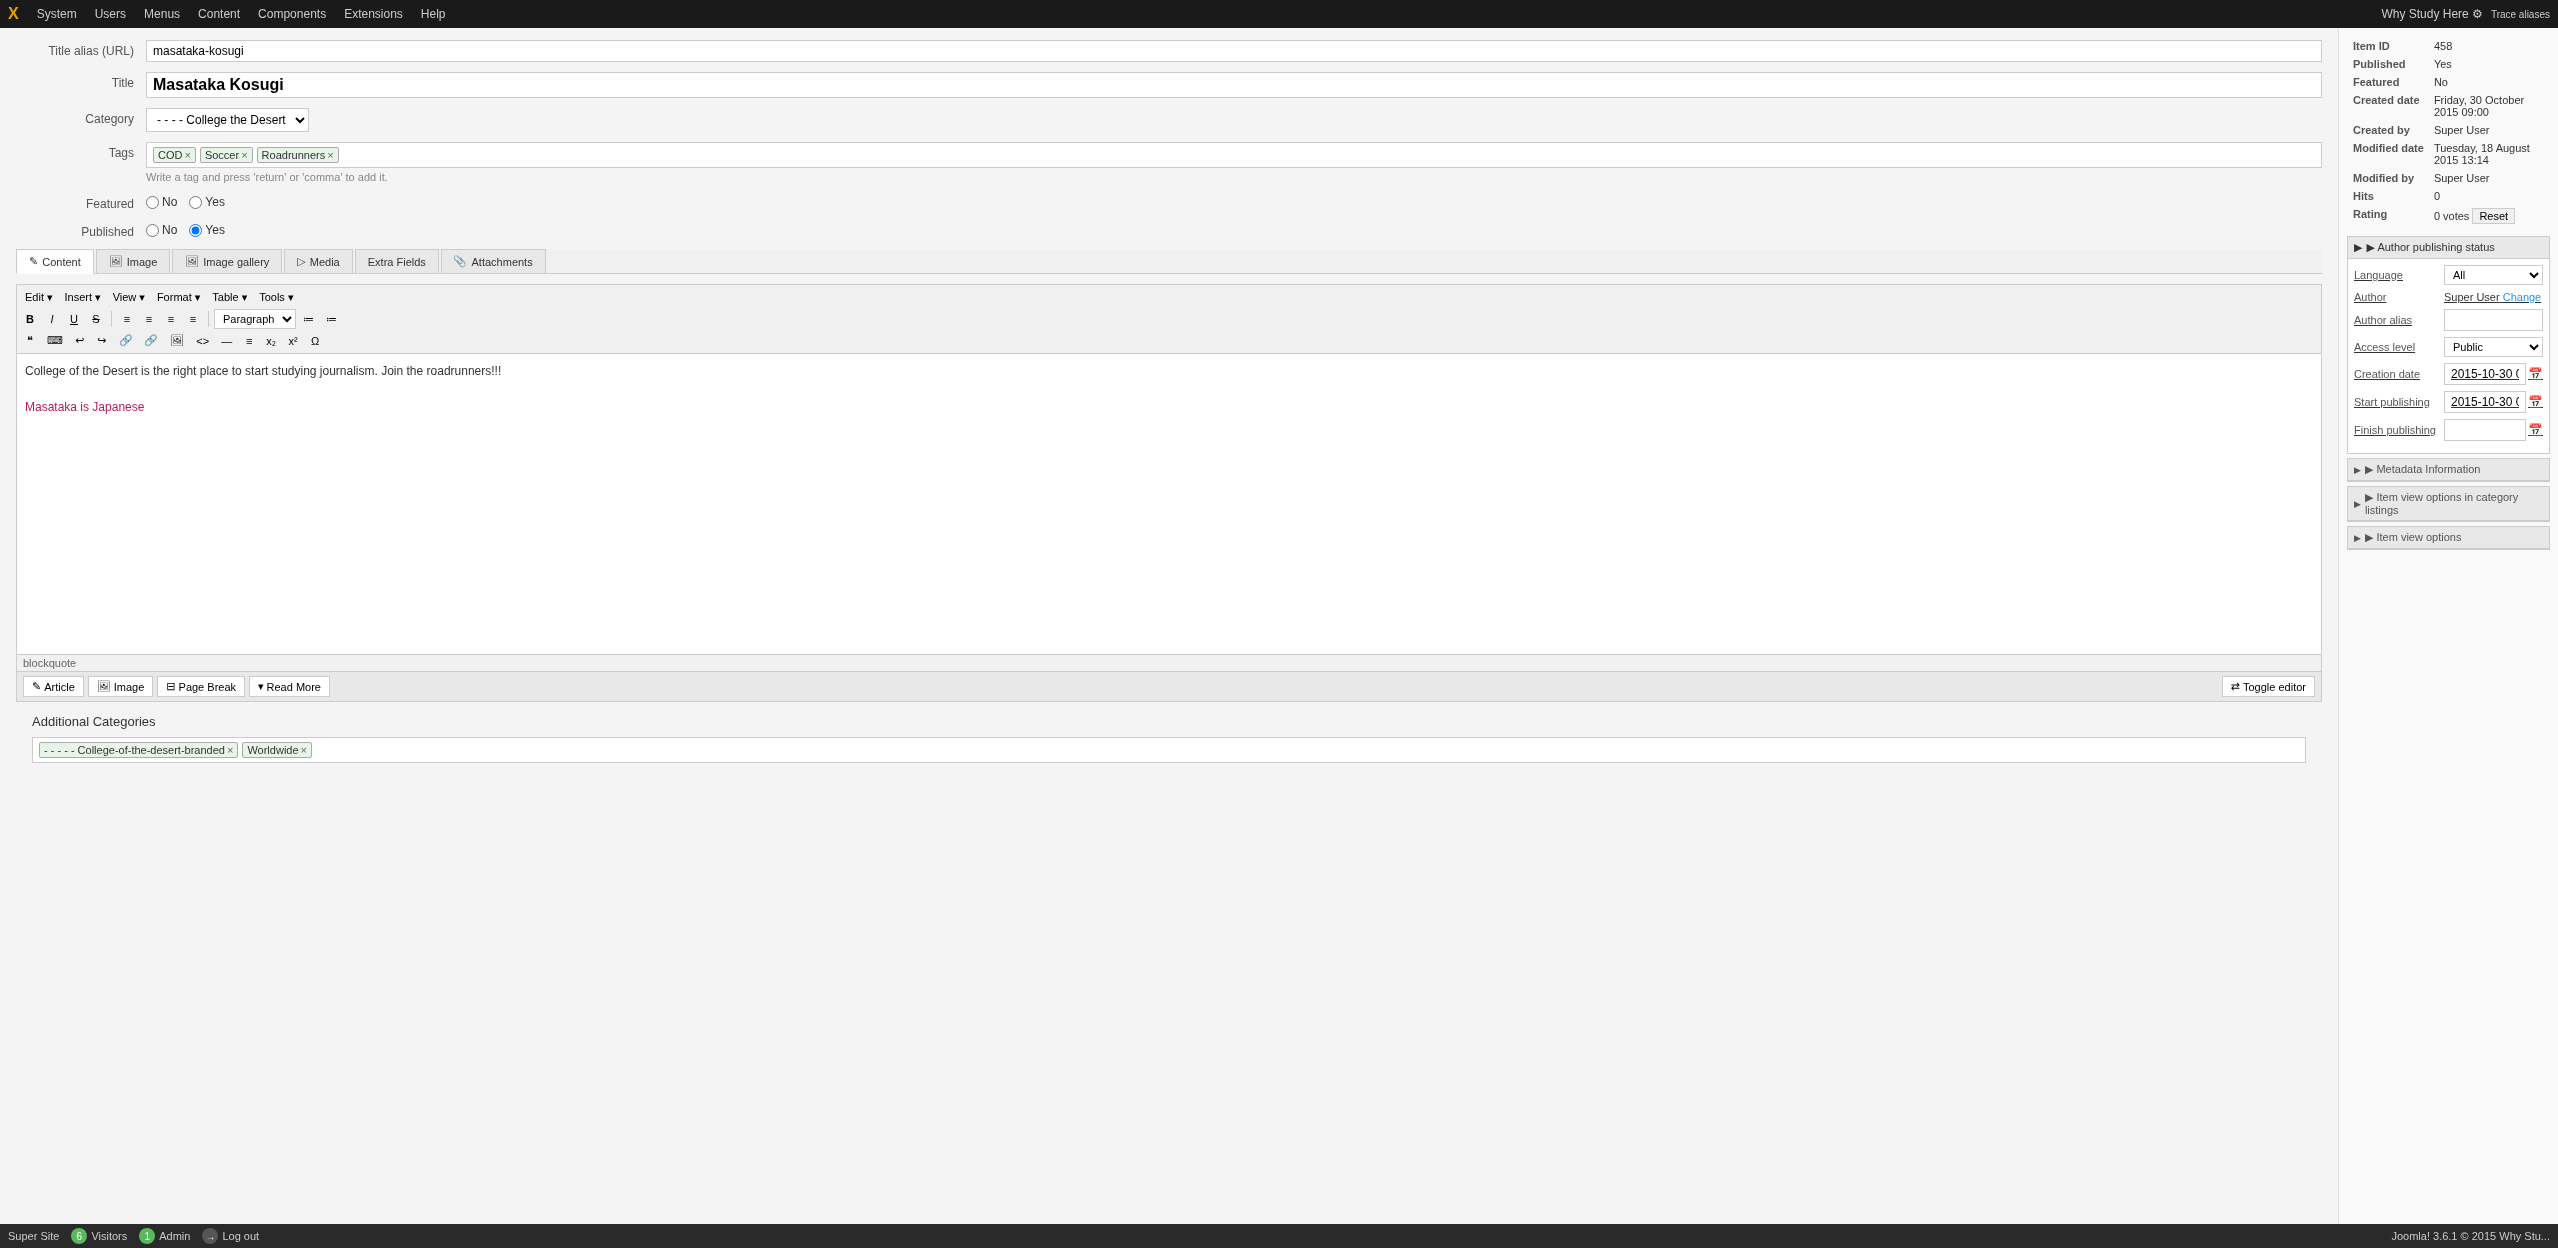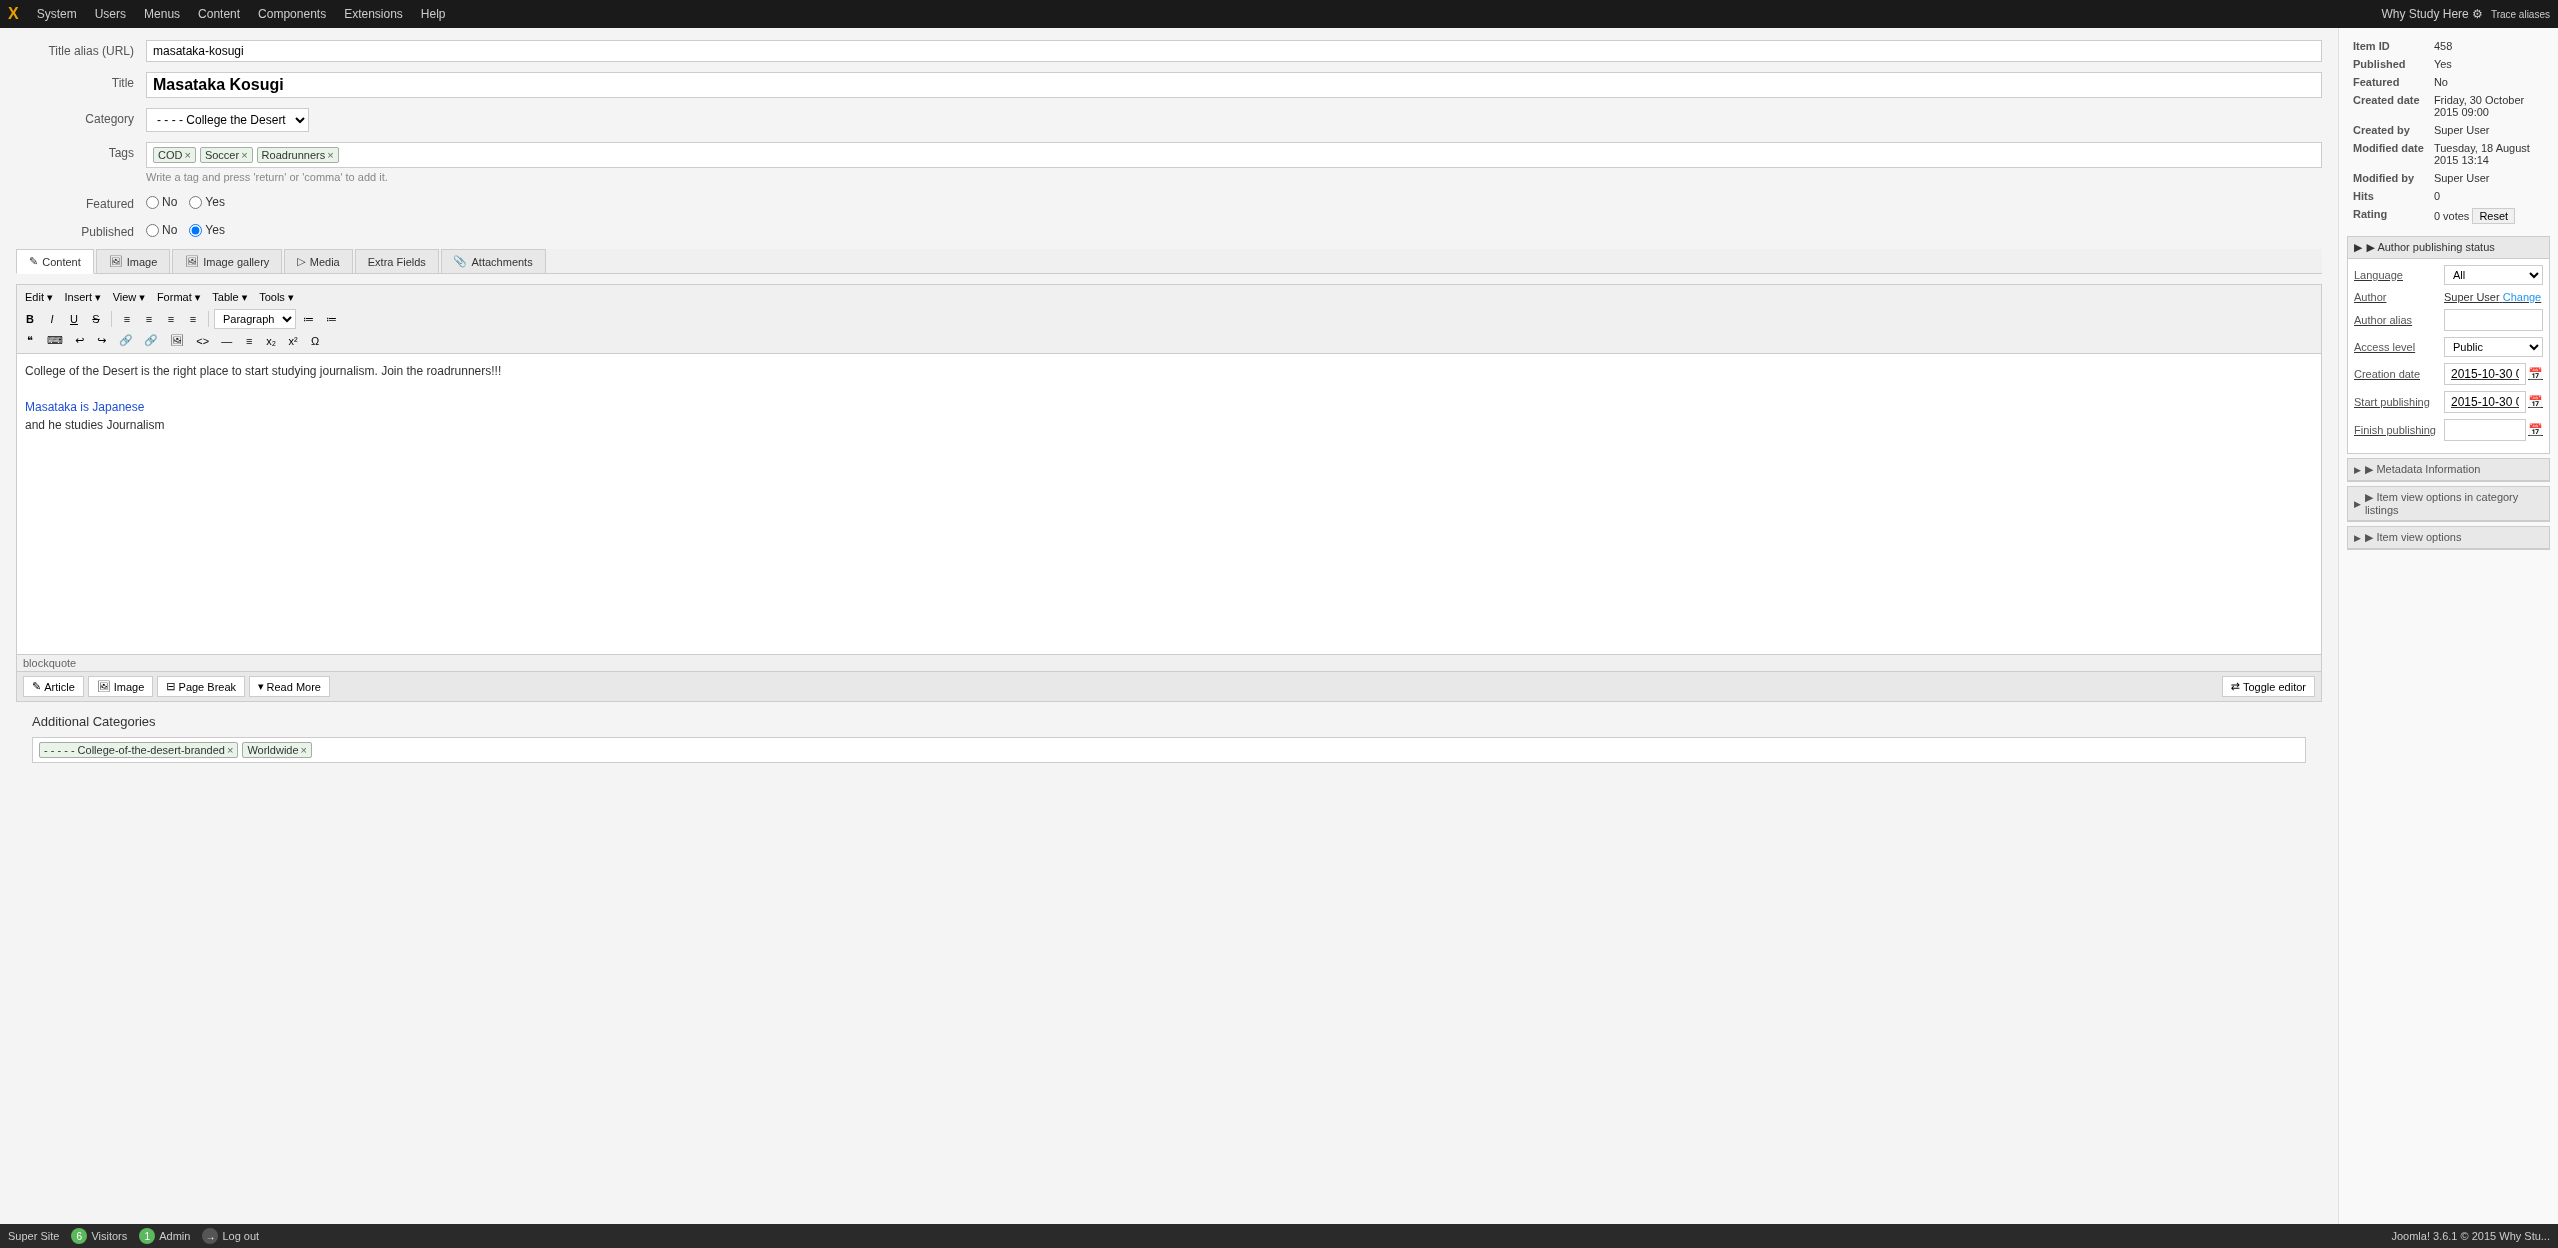--- a/index.html
+++ b/index.html
@@ -479,22 +479,21 @@
           <button class="tb-btn">≡</button>
           <button class="tb-btn">x₂</button>
           <button class="tb-btn">x²</button>
           <button class="tb-btn">Ω</button>
         </div>
       </div>
 
       <div class="editor-content-area">
         <p>College of the Desert is the right place to start studying journalism. Join the roadrunners!!!</p>
         <br>
-        <p style="color:#1d4ed8; cursor:pointer;">Masataka is Japanese</p>
-        <p>and he studies Journalism</p>
+        <p style="color:#be185d; cursor:pointer;">Masataka is Japanese</p>
       </div>
 
       <div class="editor-status-bar">
         <span>blockquote</span>
       </div>
 
       <div class="editor-bottom-bar">
         <div class="editor-bottom-left">
           <button class="bottom-btn">
             <span>✎</span>

